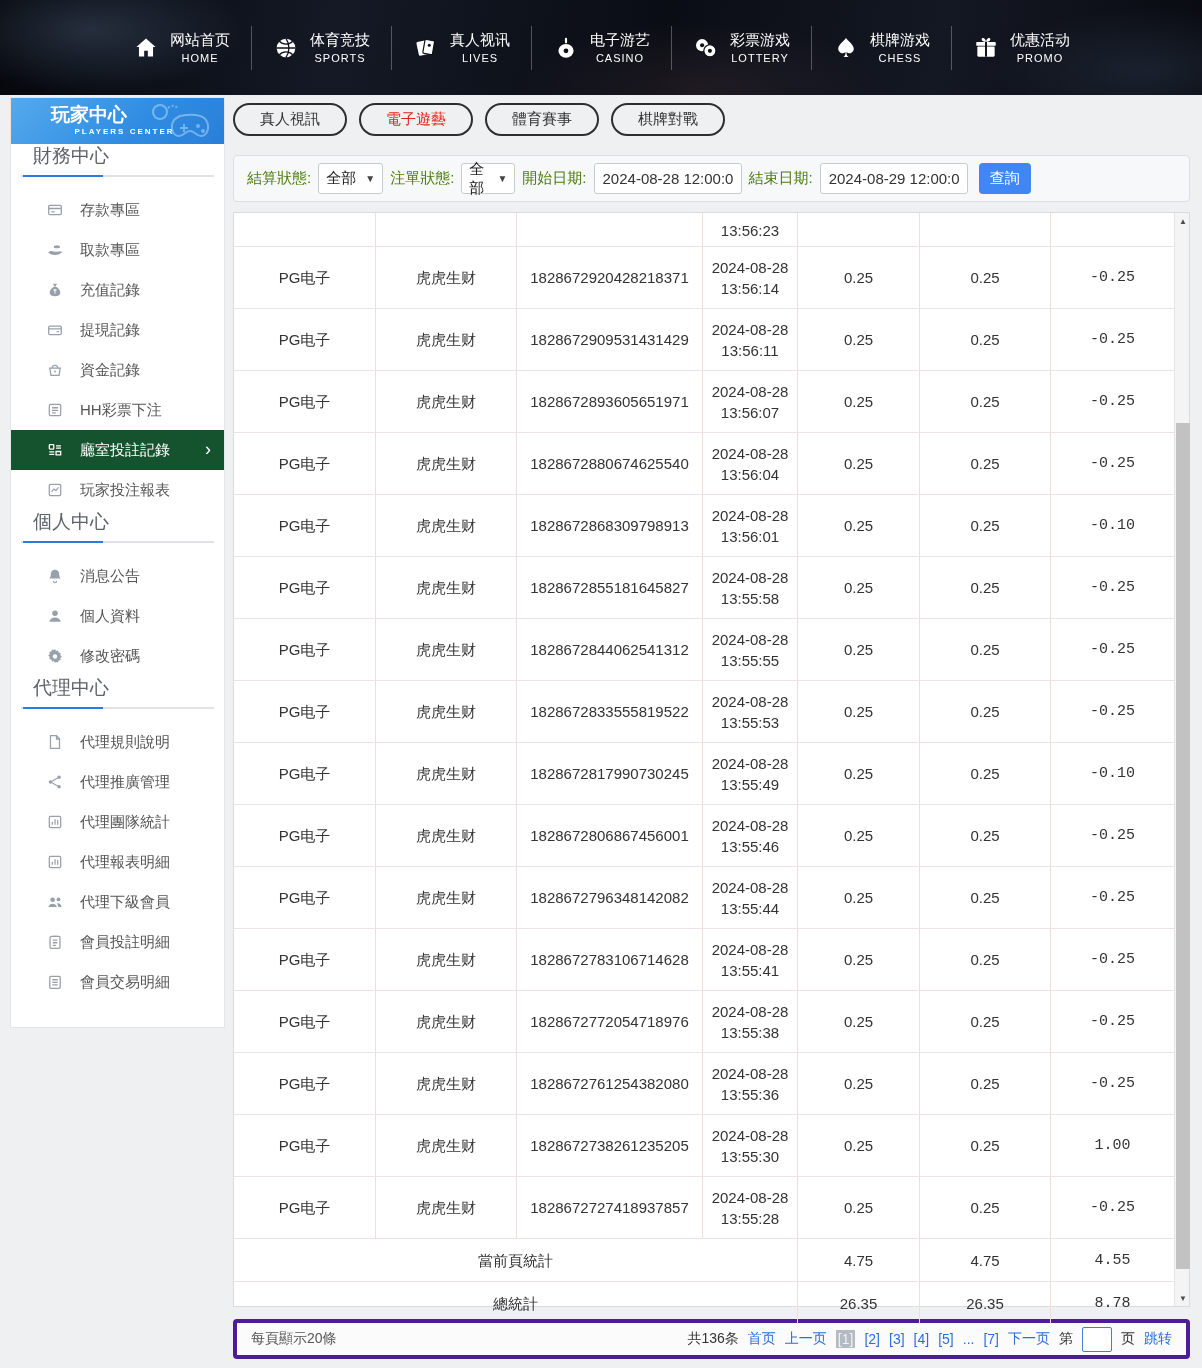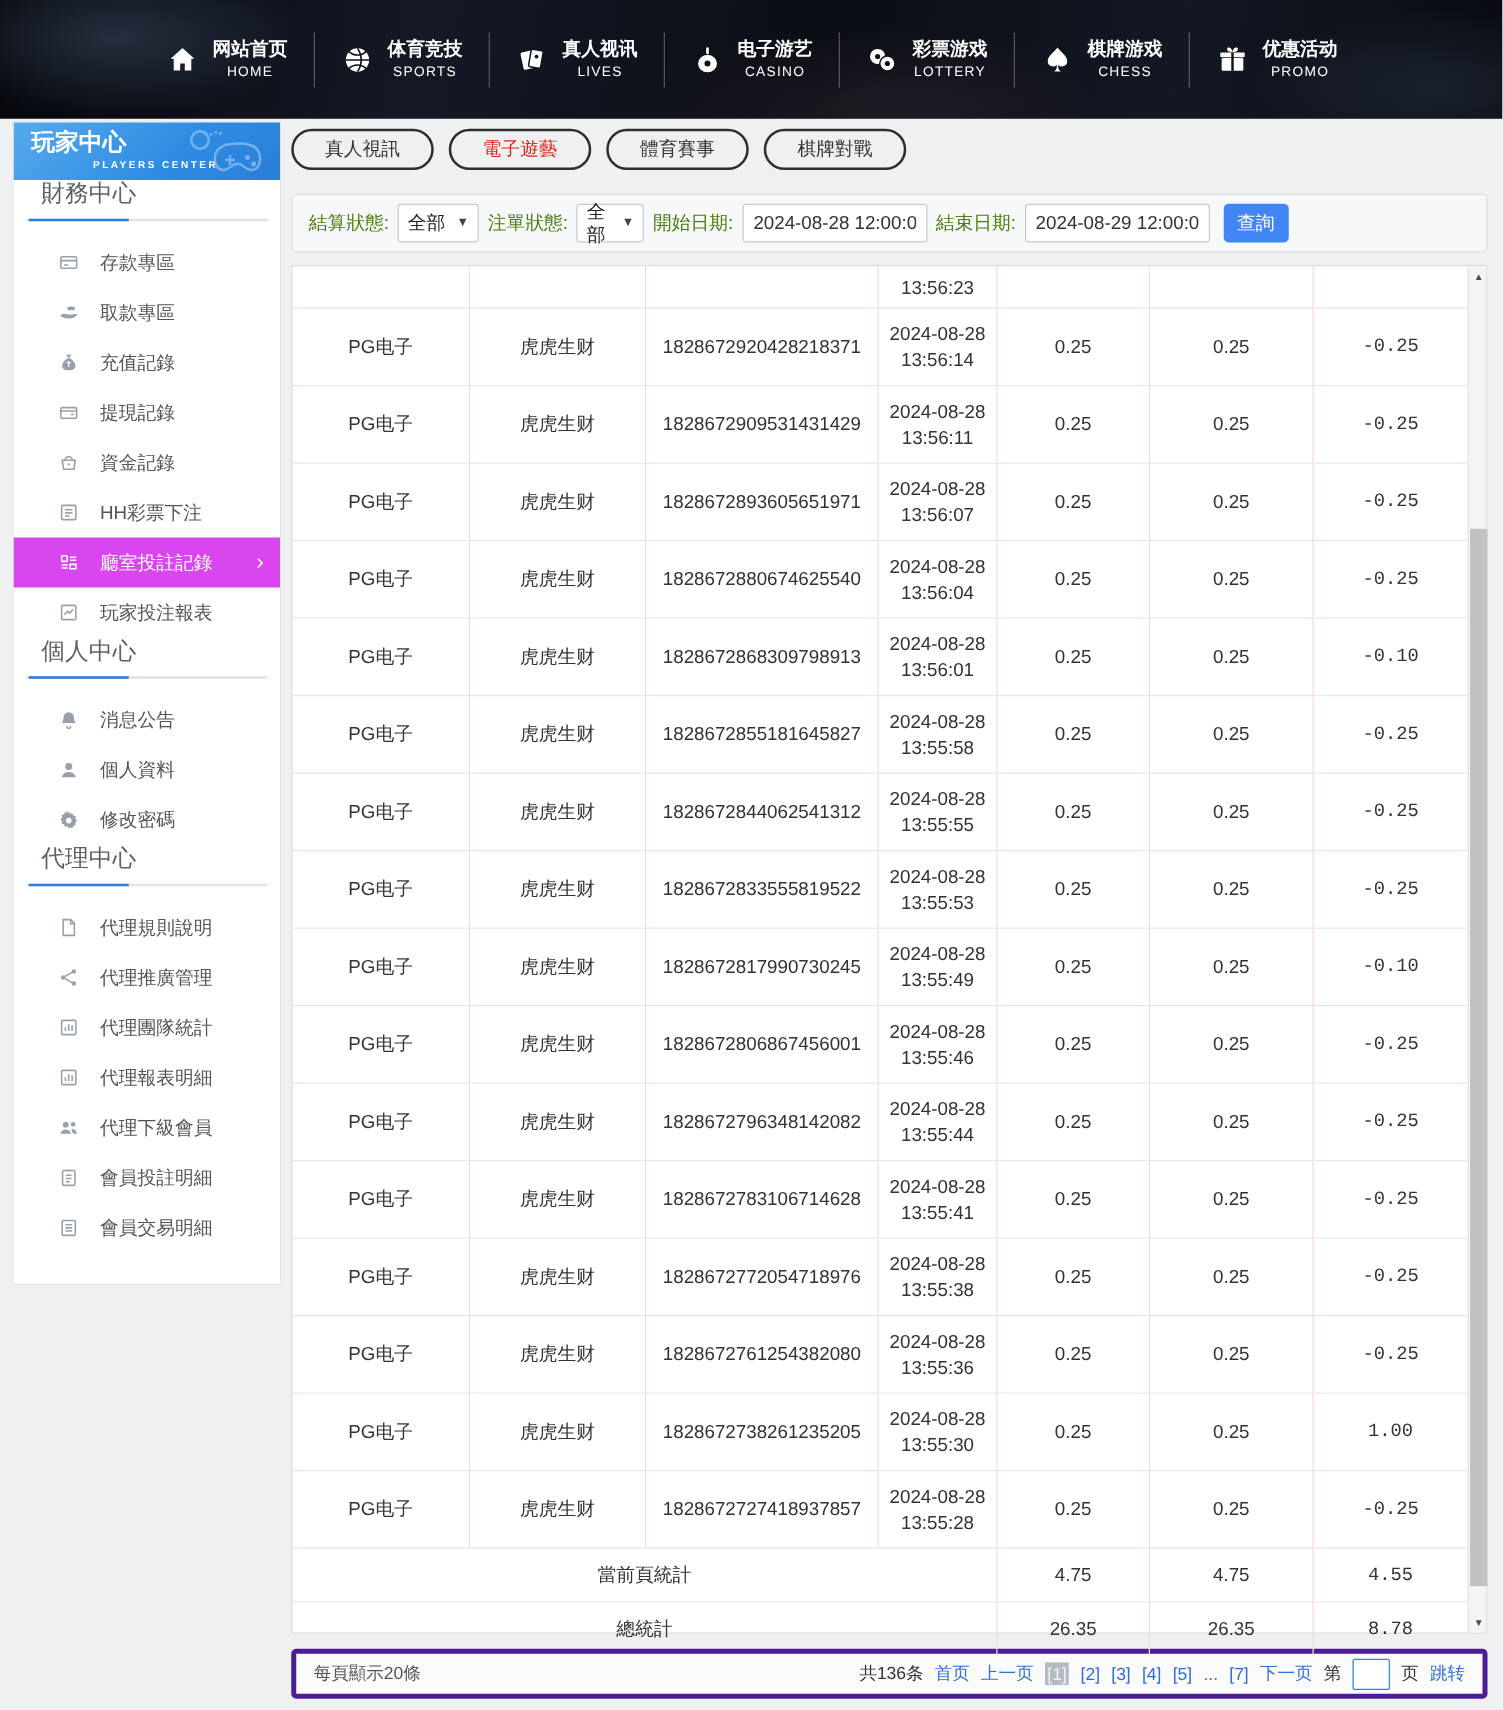--- a/index.html
+++ b/index.html
@@ -16,49 +16,49 @@
       radial-gradient(260px 100px at 700px 90px, rgba(120,80,90,.18), transparent 70%),
       radial-gradient(220px 90px at 1150px 70px, rgba(70,90,120,.25), transparent 70%),
       linear-gradient(100deg,#05070c 0%,#141925 28%,#0a0d14 55%,#141823 78%,#090b11 100%);
     display:flex;align-items:center;
   }
   .nav-items{display:flex;align-items:center;margin-left:112px;height:100%;}
   .nav-item{display:flex;align-items:center;gap:11px;padding:0 21px;cursor:pointer;}
   .nav-icon{width:26px;height:26px;color:#fff;flex:0 0 auto;}
   .nav-icon svg{width:26px;height:26px;display:block;}
   .nav-text{text-align:center;color:#fff;}
-  .nav-zh{font-size:15px;font-weight:bold;line-height:19px;}
+  .nav-zh{font-size:15px;font-weight:normal;line-height:19px;}
   .nav-en{font-size:11px;letter-spacing:1px;line-height:15px;margin-top:2px;}
   .nav-sep{width:1px;height:44px;background:rgba(255,255,255,.28);}
   
   .sidebar{
     position:absolute;left:10px;top:97px;width:215px;height:931px;
     background:#fff;border:1px solid #e3e5e8;box-sizing:border-box;
   }
   .side-header{
     position:relative;height:46px;overflow:hidden;
     background:linear-gradient(135deg,#55aaec 0%,#2f8ce2 60%,#2a7fd8 100%);
     color:#fff;padding:6px 0 0 14px;box-sizing:border-box;
   }
-  .side-title{font-size:19px;font-weight:bold;line-height:22px;}
+  .side-title{font-size:19px;font-weight:bold;line-height:22px;margin-left:26px;}
   .side-sub{font-size:8px;letter-spacing:2px;font-weight:bold;margin-top:1px;text-align:center;}
   .side-gamepad{position:absolute;right:8px;top:4px;width:74px;height:40px;opacity:.45;color:#cfe8ff;}
   .side-gamepad svg{width:74px;height:40px;}
   .side-section{}
   .side-sec-title{font-size:19px;color:#5c6268;padding-left:22px;line-height:24px;}
   .side-underline{height:2px;margin:7px 10px 0 10px;background:#e0e2e5;position:relative;}
   .side-underline i{position:absolute;left:2px;top:0;width:80px;height:2px;background:#2a7de0;}
   .side-list{margin-top:13px;}
   .side-item{
     position:relative;height:40px;display:flex;align-items:center;gap:16px;
     padding-left:35px;cursor:pointer;color:#555;font-size:15px;
   }
   .side-item .side-icon{width:18px;height:18px;color:#98a1ab;flex:0 0 auto;}
   .side-item .side-icon svg{width:18px;height:18px;display:block;}
-  .side-item.active{background:#d946ef;color:#fff;}
+  .side-item.active{background:#14532d;color:#fff;}
   .side-item.active .side-icon{color:#fff;}
   .side-item.active .side-chevron{display:block;}
   .side-chevron{display:none;position:absolute;right:13px;top:50%;transform:translateY(-54%);
     color:#fff;font-size:18px;line-height:18px;}
   
   .content{position:absolute;left:233px;top:97px;width:957px;}
   .tabs{display:flex;gap:12px;margin-top:6px;}
   .tab-pill{
     box-sizing:border-box;height:33px;padding:0 25px;border:2px solid #2e2e2e;border-radius:17px;
     background:transparent;font-size:15px;color:#333;display:flex;align-items:center;cursor:pointer;

